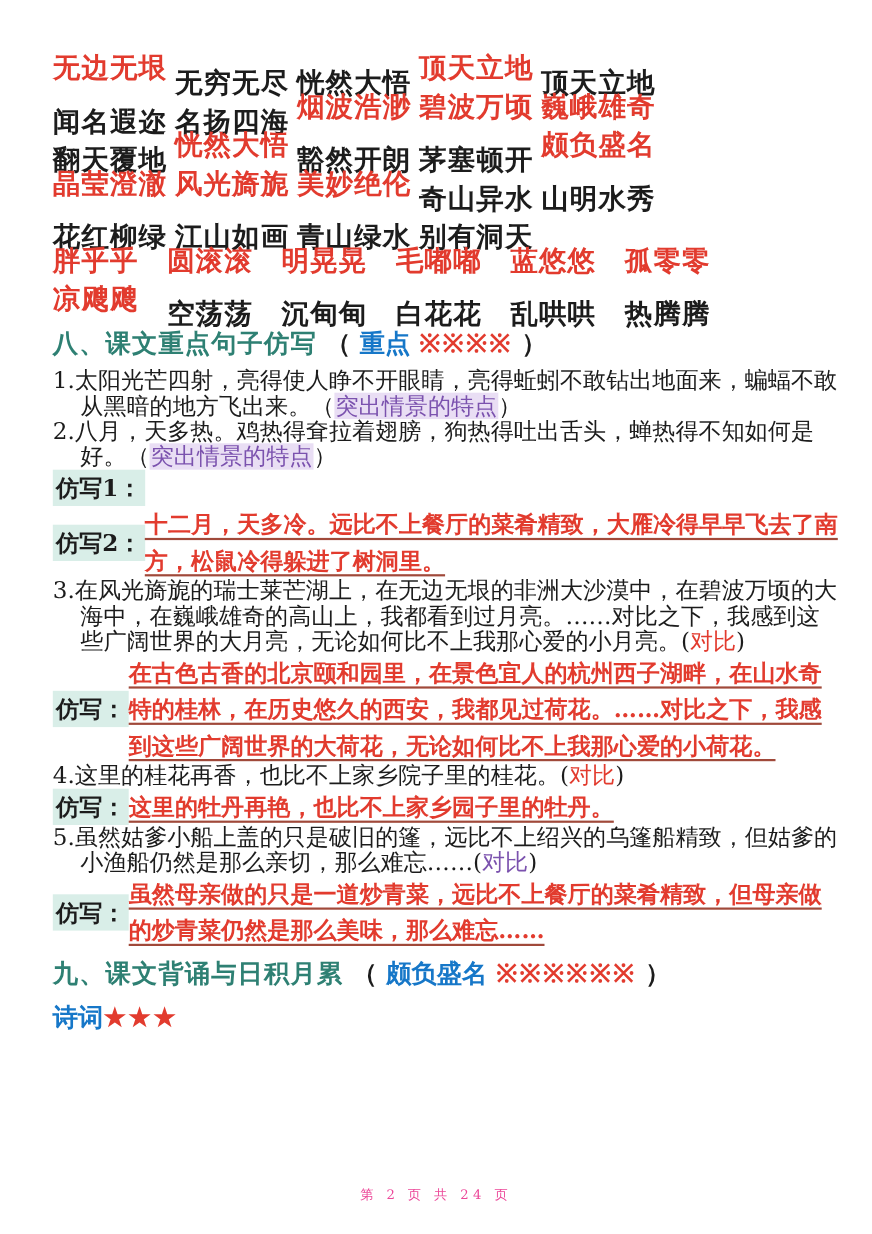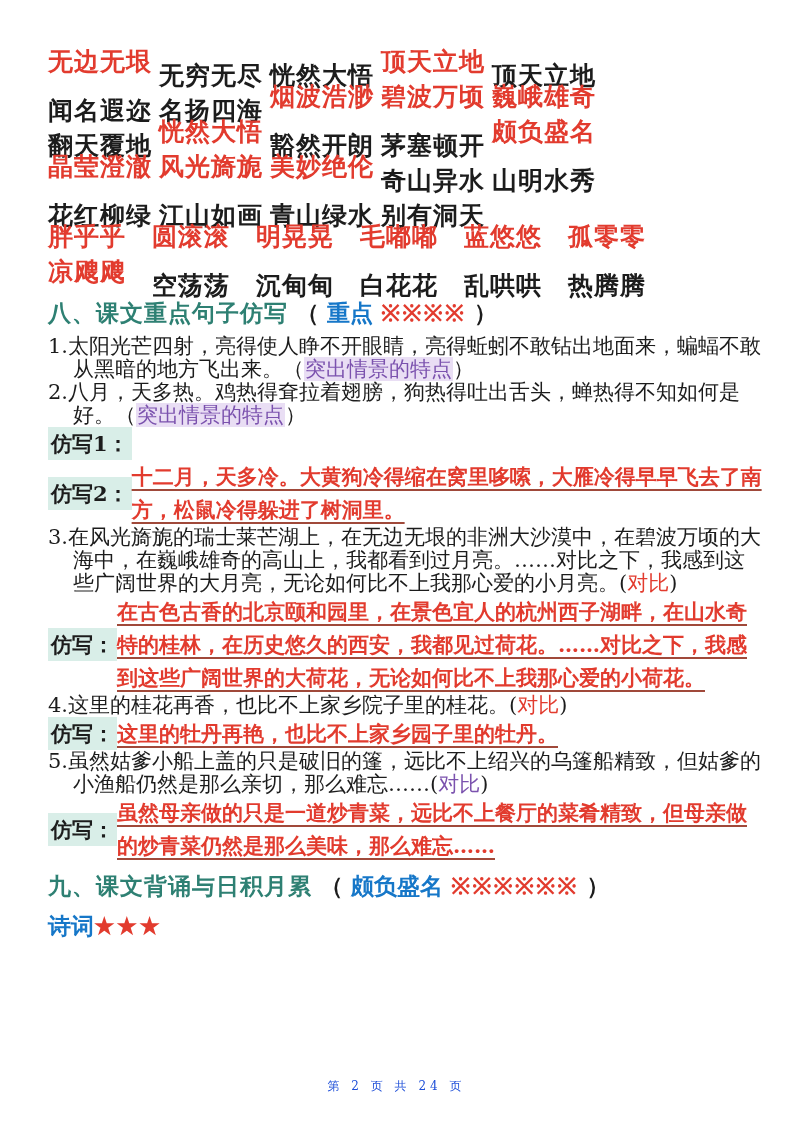--- a/index.html
+++ b/index.html
@@ -50,21 +50,21 @@
     text-decoration-thickness: 1.5px;
     text-underline-offset: 5px;
   }
   
   .poetry { font-size: 23px; font-weight: bold; line-height: 33px; margin-top: 6px; }
   .poetry .p-label { color: var(--blue); }
   .poetry .p-stars { color: var(--red); letter-spacing: 2px; }
   
   .footer {
     position: absolute; left: 0; right: 0; top: 1078px;
-    text-align: center; font-size: 12px; color: #1d4ed8; letter-spacing: 4px;
+    text-align: center; font-size: 12px; color: #ec4899; letter-spacing: 4px;
   }
 </style>
 </head>
 <body>
 
 <div>
   <div class="irow">
     <span class="cell4 red">无边无垠</span>
     <span class="cell4 dark">无穷无尽</span>
     <span class="cell4 dark">恍然大悟</span>
@@ -127,21 +127,21 @@
 <p class="item"><span>1.</span><span>太阳光芒四射，亮得使人睁不开眼睛，亮得蚯蚓不敢钻出地面来，蝙蝠不敢从黑暗的地方飞出来。</span><span>（</span><span class="note-purple">突出情景的特点</span><span>）</span></p>
 
 <p class="item"><span>2.</span><span>八月，天多热。鸡热得耷拉着翅膀，狗热得吐出舌头，蝉热得不知如何是好。</span><span>（</span><span class="note-purple">突出情景的特点</span><span>）</span></p>
 
 <div class="fangxie">
   <span class="fx-label">仿写1：</span>
 </div>
 
 <div class="fangxie">
   <span class="fx-label">仿写2：</span>
-  <span class="fx-text">十二月，天多冷。大黄狗冷得缩在窝里哆嗦，大雁冷得早早飞去了南方，松鼠冷得躲进了树洞里。</span>
+  <span class="fx-text">十二月，天多冷。远比不上餐厅的菜肴精致，大雁冷得早早飞去了南方，松鼠冷得躲进了树洞里。</span>
 </div>
 
 <p class="item"><span>3.</span><span>在风光旖旎的瑞士莱芒湖上，在无边无垠的非洲大沙漠中，在碧波万顷的大海中，在巍峨雄奇的高山上，我都看到过月亮。……对比之下，我感到这些广阔世界的大月亮，无论如何比不上我那心爱的小月亮。</span><span>(</span><span class="note-red">对比</span><span>)</span></p>
 
 <div class="fangxie">
   <span class="fx-label">仿写：</span>
   <span class="fx-text">在古色古香的北京颐和园里，在景色宜人的杭州西子湖畔，在山水奇特的桂林，在历史悠久的西安，我都见过荷花。……对比之下，我感到这些广阔世界的大荷花，无论如何比不上我那心爱的小荷花。</span>
 </div>
 
 <p class="item"><span>4.</span><span>这里的桂花再香，也比不上家乡院子里的桂花。</span><span>(</span><span class="note-red">对比</span><span>)</span></p>

